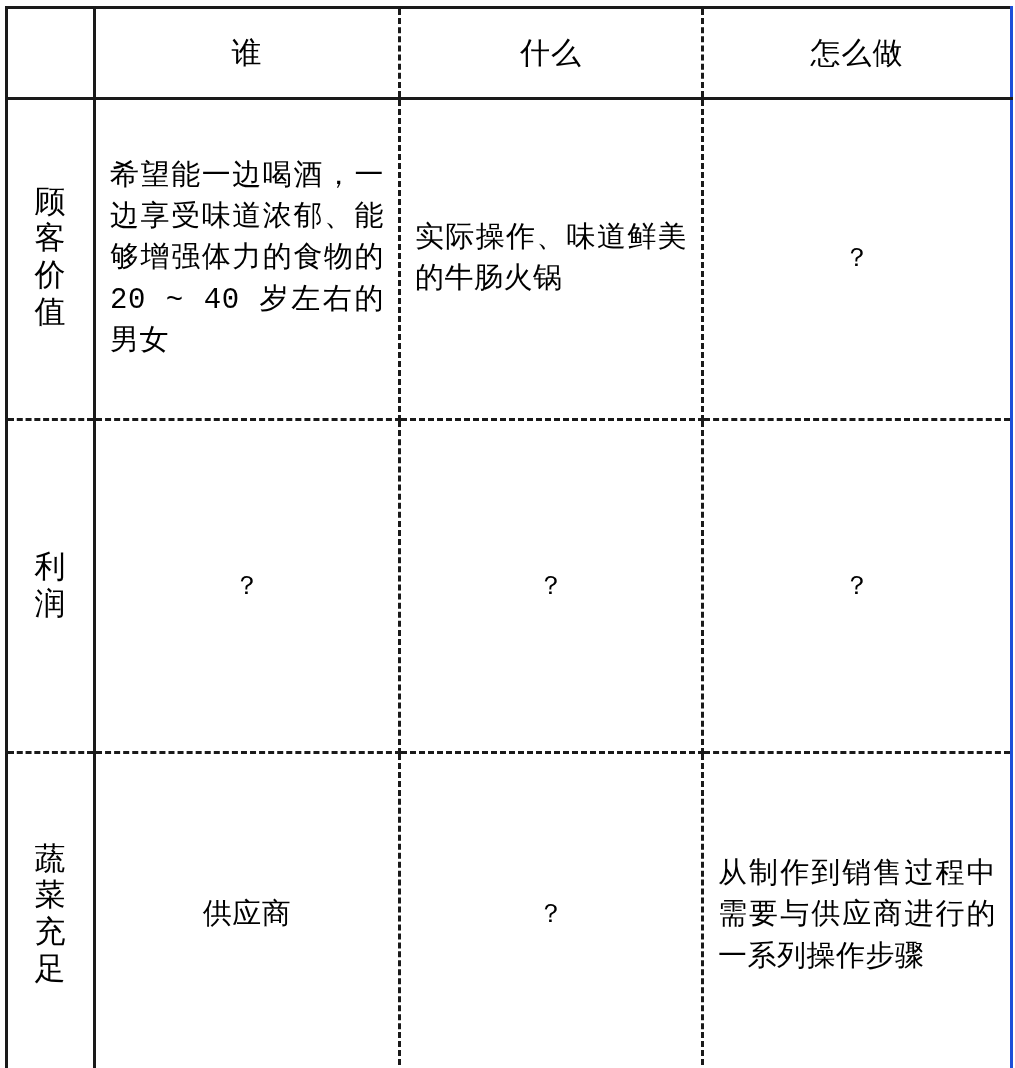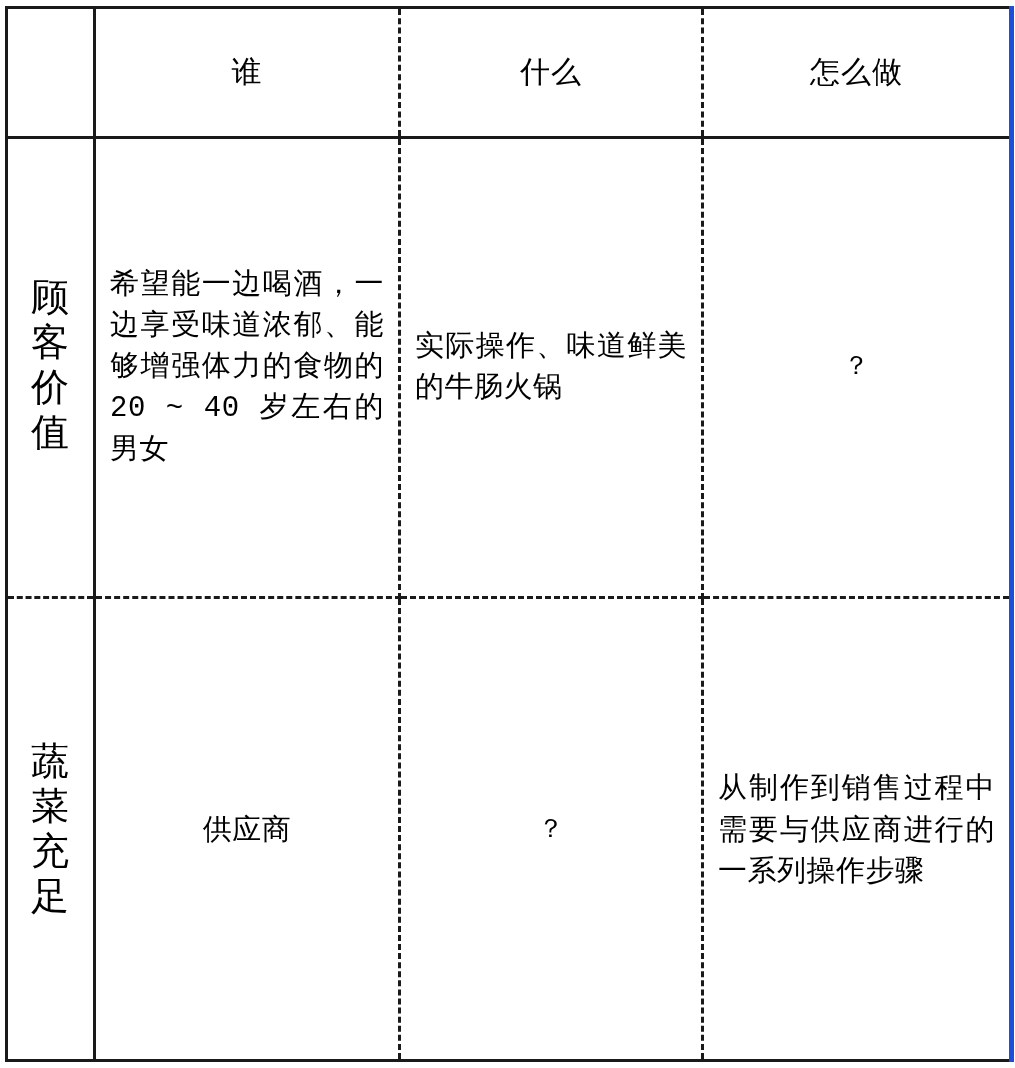--- a/index.html
+++ b/index.html
@@ -39,39 +39,39 @@
   
   col.c-head { width: 88px; }
   col.c-who  { width: 305px; }
   col.c-what { width: 303px; }
   col.c-how  { width: 309px; }
 
   
   .outer-top    { border-top: 3px solid #1a1a1a; }
   .outer-bottom { border-bottom: 3px solid #1a1a1a; }
   .outer-left   { border-left: 3px solid #1a1a1a; }
-  .outer-right  { border-right: 5px solid #1d4ed8; }
+  .outer-right  { border-right: 3px solid #1d4ed8; }
 
   .solid-right  { border-right: 3px solid #1a1a1a; }
   .solid-bottom { border-bottom: 3px solid #1a1a1a; }
 
   .dash-right  { border-right: 3px dashed #1a1a1a; }
   .dash-bottom { border-bottom: 3px dashed #1a1a1a; }
 
   
   tr.header-row td {
     height: 88px;
     font-size: 30px;
     letter-spacing: 1px;
   }
   td.corner-cell { }
 
   
   .row-label {
-    font-size: 38px;
+    font-size: 31px;
     line-height: 1.18;
     letter-spacing: 1px;
   }
   .row-label .vtext {
     display: inline-block;
     width: 1.3em;
     word-break: break-all;
     white-space: normal;
     text-align: center;
   }
@@ -128,20 +128,34 @@
           <span class="cell-inner cell-text">希望能一边喝酒，一边享受味道浓郁、能够增强体力的食物的 20 ~ 40 岁左右的男女</span>
         </td>
         <td class="dash-right dash-bottom">
           <span class="cell-inner cell-text">实际操作、味道鲜美的牛肠火锅</span>
         </td>
         <td class="outer-right dash-bottom">
           <span class="cell-inner cell-text qmark">？</span>
         </td>
       </tr>
 
+      <tr class="row-profit">
+        <td class="row-label outer-left solid-right dash-bottom">
+          <span class="vtext">利润</span>
+        </td>
+        <td class="dash-right dash-bottom">
+          <span class="cell-inner cell-text qmark">？</span>
+        </td>
+        <td class="dash-right dash-bottom">
+          <span class="cell-inner cell-text qmark">？</span>
+        </td>
+        <td class="outer-right dash-bottom">
+          <span class="cell-inner cell-text qmark">？</span>
+        </td>
+      </tr>
 
       <tr class="row-ops">
         <td class="row-label outer-left solid-right outer-bottom">
           <span class="vtext">蔬菜充足</span>
         </td>
         <td class="dash-right outer-bottom">
           <span class="cell-inner cell-text centered">供应商</span>
         </td>
         <td class="dash-right outer-bottom">
           <span class="cell-inner cell-text qmark">？</span>

